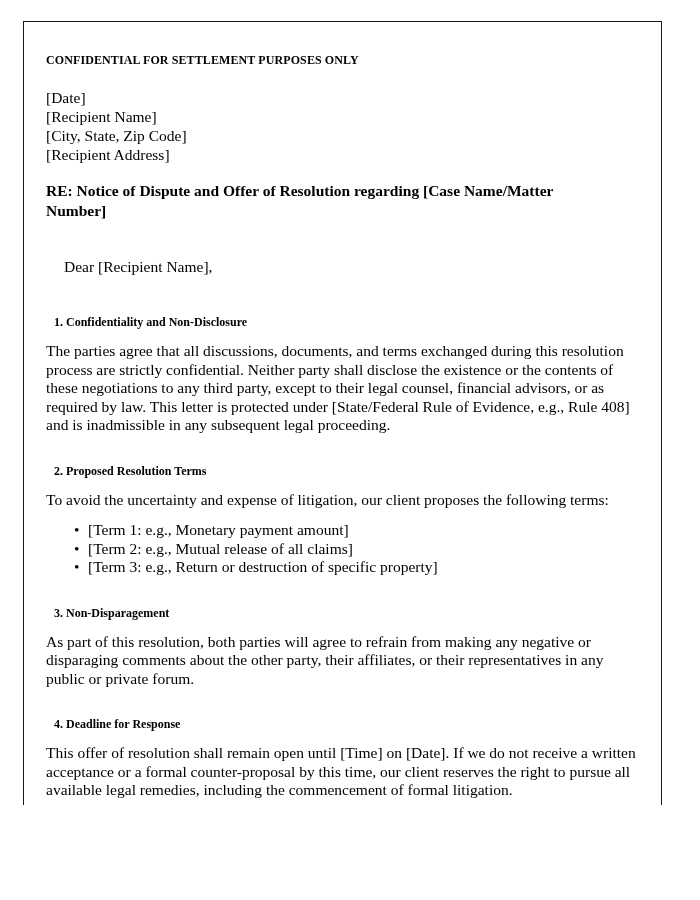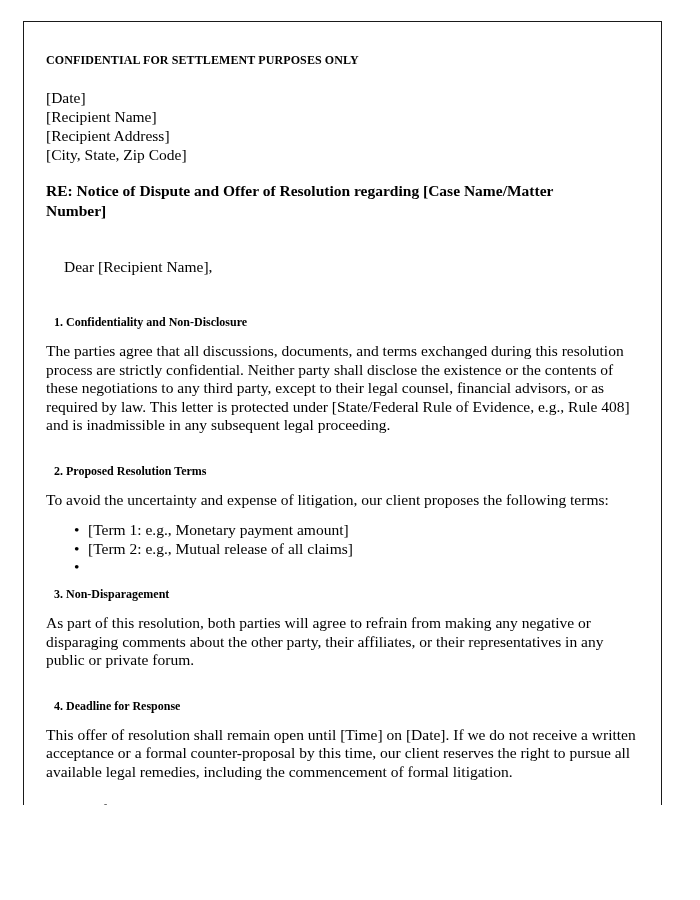--- a/index.html
+++ b/index.html
@@ -126,22 +126,22 @@
 <body>
 
 <div id="page-frame">
   <div id="page-content">
 
     <h1 class="doc-title">CONFIDENTIAL FOR SETTLEMENT PURPOSES ONLY</h1>
 
     <div class="address-block">
       <span class="address-line">[Date]</span>
       <span class="address-line">[Recipient Name]</span>
+      <span class="address-line">[City, State, Zip Code]</span>
       <span class="address-line">[Recipient Address]</span>
-      <span class="address-line">[City, State, Zip Code]</span>
     </div>
 
     <p class="re-line">RE: Notice of Dispute and Offer of Resolution regarding [Case Name/Matter Number]</p>
 
     <p class="salutation">Dear [Recipient Name],</p>
 
 
     <h2 class="section-heading">1. Confidentiality and Non-Disclosure</h2>
     <p class="section-para">The parties agree that all discussions, documents, and terms exchanged during this resolution process are strictly confidential. Neither party shall disclose the existence or the contents of these negotiations to any third party, except to their legal counsel, financial advisors, or as required by law. This letter is protected under [State/Federal Rule of Evidence, e.g., Rule 408] and is inadmissible in any subsequent legal proceeding.</p>
 
@@ -152,20 +152,21 @@
       <li>
         <span class="bullet-dot">•</span>
         <span>[Term 1: e.g., Monetary payment amount]</span>
       </li>
       <li>
         <span class="bullet-dot">•</span>
         <span>[Term 2: e.g., Mutual release of all claims]</span>
       </li>
       <li>
         <span class="bullet-dot">•</span>
+        <span>[Term 3: e.g., Return or destruction of specific property]</span>
       </li>
     </ul>
 
     <h2 class="section-heading">3. Non-Disparagement</h2>
     <p class="section-para">As part of this resolution, both parties will agree to refrain from making any negative or disparaging comments about the other party, their affiliates, or their representatives in any public or private forum.</p>
 
     <h2 class="section-heading">4. Deadline for Response</h2>
     <p class="section-para">This offer of resolution shall remain open until [Time] on [Date]. If we do not receive a written acceptance or a formal counter-proposal by this time, our client reserves the right to pursue all available legal remedies, including the commencement of formal litigation.</p>
 
     <p class="closing-para">We look forward to resolving this matter amicably.</p>

